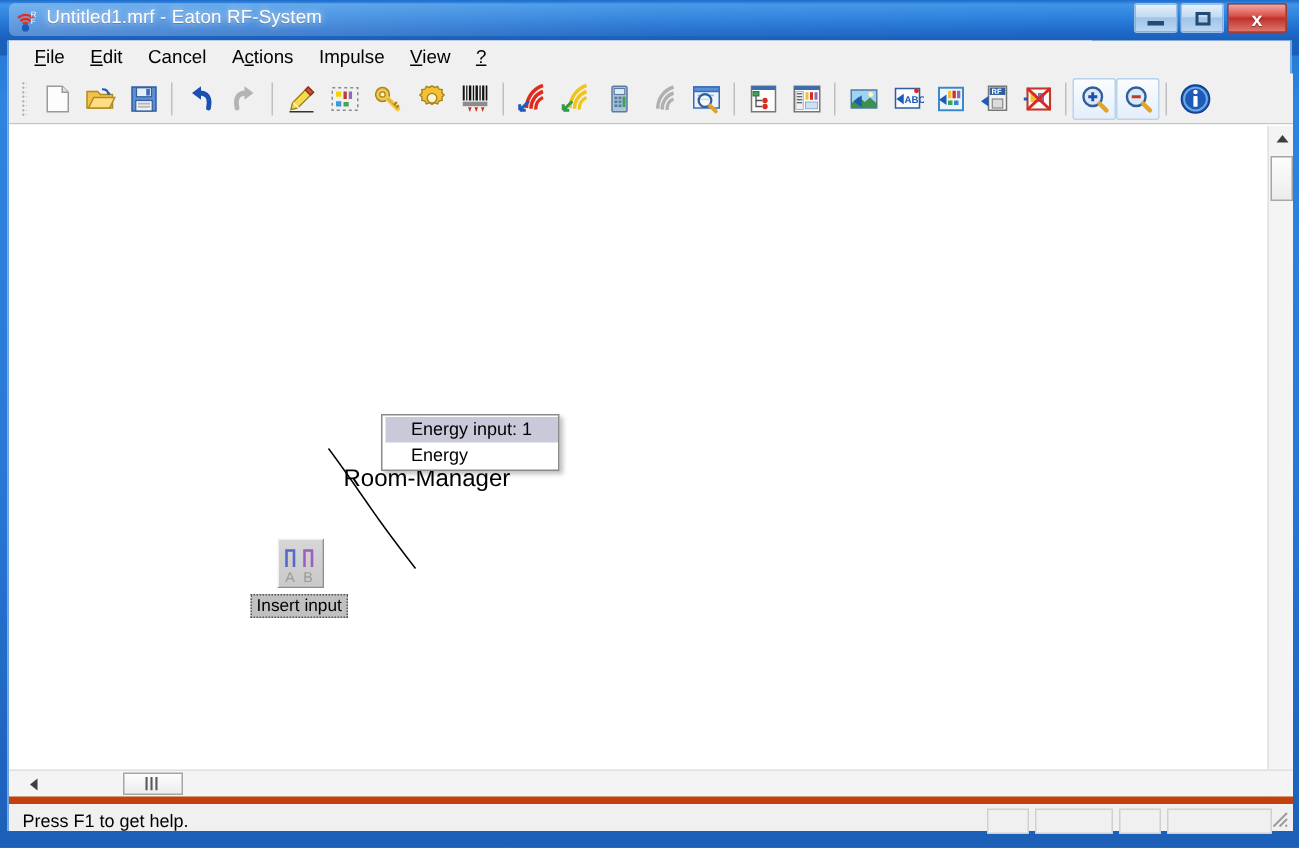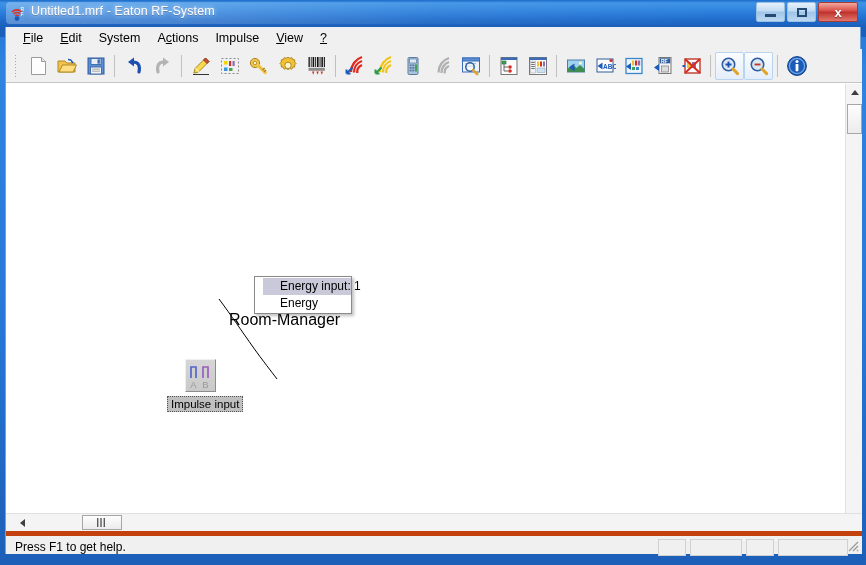--- a/index.html
+++ b/index.html
@@ -178,25 +178,25 @@
   #room-manager-label {
     position: absolute; left: 220px; top: 224px;
     font-size: 16px; color: #000;
     white-space: nowrap;
     cursor: default;
   }
 
   
   #ctxmenu {
     position: absolute; left: 245px; top: 189px;
-    width: 98px;
+    width: 119px;
     background: #ffffff;
     border: 1px solid #8a8a8a;
     box-shadow: 2px 2px 3px rgba(0,0,0,0.25);
-    padding: 1px 0 1px 8px;
+    padding: 1px 0 1px 2px;
     z-index: 40;
   }
   .ctx-item {
     height: 17px; line-height: 17px;
     font-size: 12px; color: #000;
     padding-left: 17px;
     cursor: default; white-space: nowrap;
   }
   .ctx-item.selected { background: #c9c9d9; }
 
@@ -255,21 +255,21 @@
     <div class="win-btn" id="btn-close">
       <div class="glyph">x</div>
     </div>
   </div>
 
   <div id="client">
 
     <div id="menubar">
       <div class="menu-item"><u>F</u>ile</div>
       <div class="menu-item"><u>E</u>dit</div>
-      <div class="menu-item">System</div>
+      <div class="menu-item">Cancel</div>
       <div class="menu-item">A<u>c</u>tions</div>
       <div class="menu-item">Impulse</div>
       <div class="menu-item"><u>V</u>iew</div>
       <div class="menu-item"><u>?</u></div>
     </div>
 
     <div id="toolbar">
       <div class="tb-grip"></div>
 
       <div class="tb-btn">
@@ -555,21 +555,21 @@
           <svg width="29" height="31" viewBox="0 0 29 31">
 
             <path d="M5 18 L5 7 L10 7 L10 18" stroke="#5566cc" stroke-width="1.7" fill="none"></path>
 
             <path d="M17 18 L17 7 L22 7 L22 18" stroke="#9a5fbf" stroke-width="1.7" fill="none"></path>
             <text x="4.2" y="28" font-size="9.5" fill="#9a9a9a" font-family="Liberation Sans, sans-serif">A</text>
             <text x="16.2" y="28" font-size="9.5" fill="#9a9a9a" font-family="Liberation Sans, sans-serif">B</text>
           </svg>
         </div>
 
-        <div id="device-label">Impulse input</div>
+        <div id="device-label">Insert input</div>
 
         <div id="ctxmenu">
           <div class="ctx-item selected">Energy input: 1</div>
           <div class="ctx-item">Energy</div>
         </div>
 
       </div>
 
       <div id="vscroll">
         <div class="sb-arrow" style="left:0;top:0;width:17px;height:17px;">

